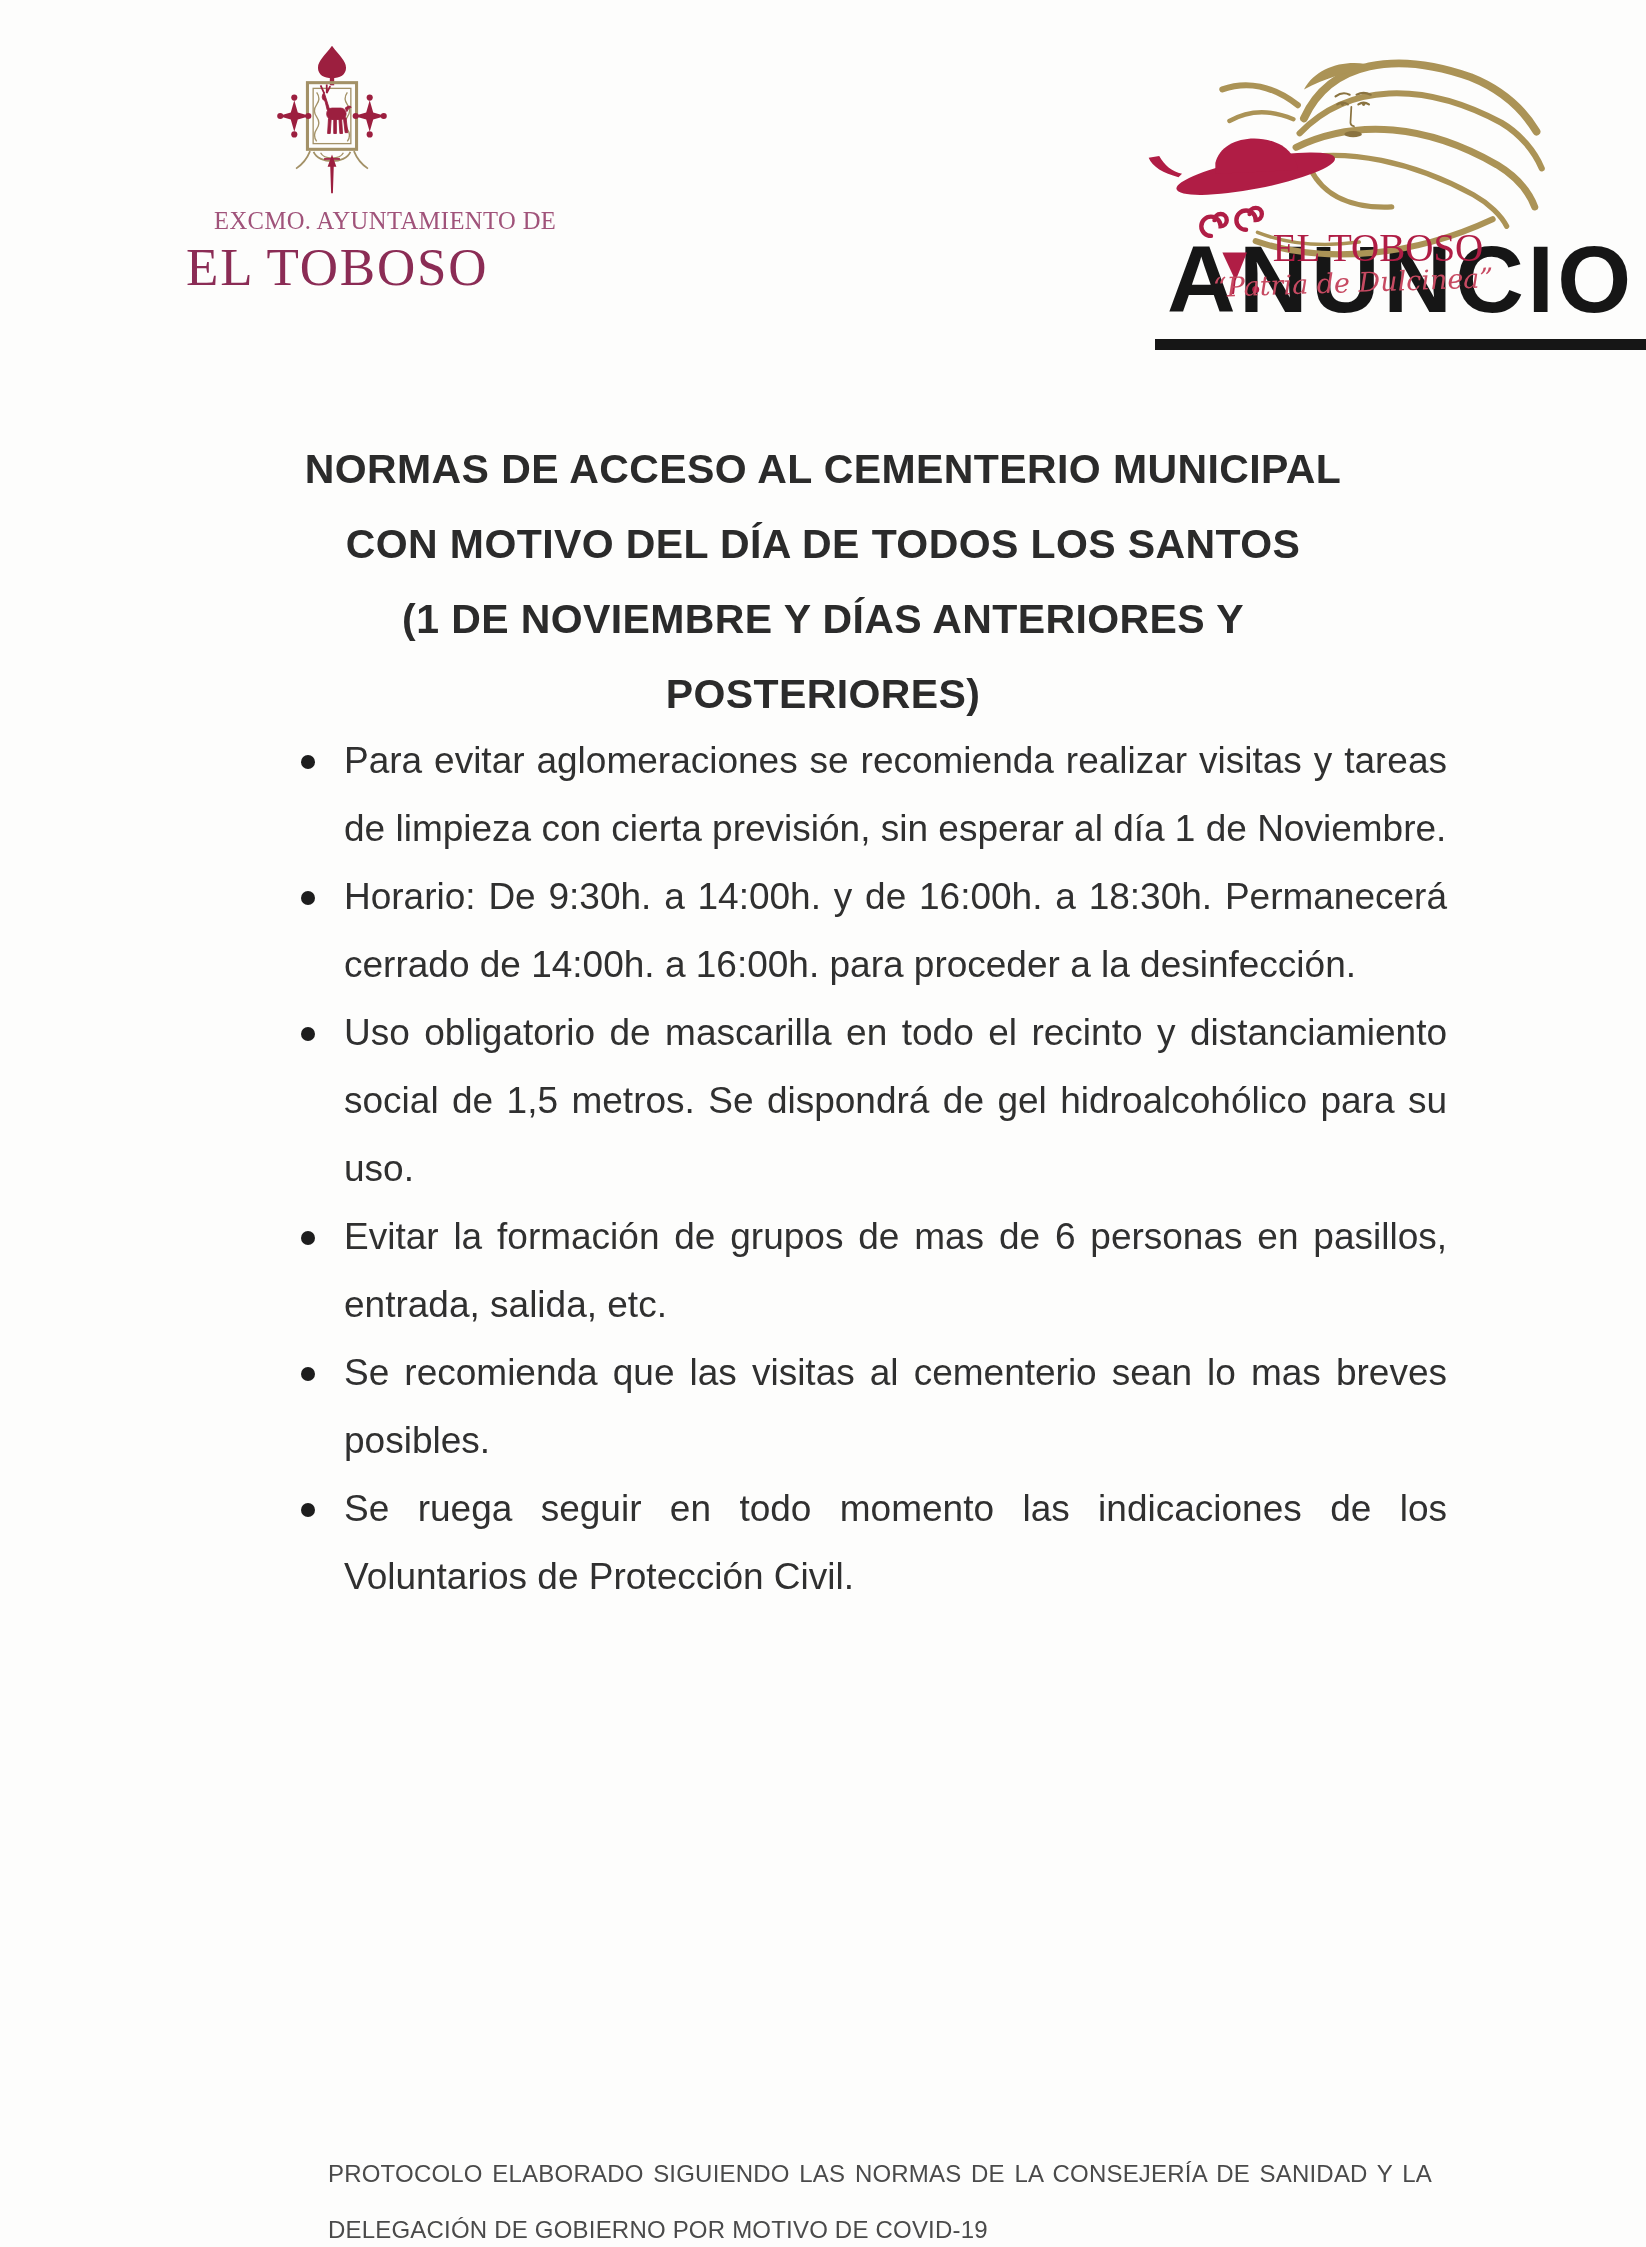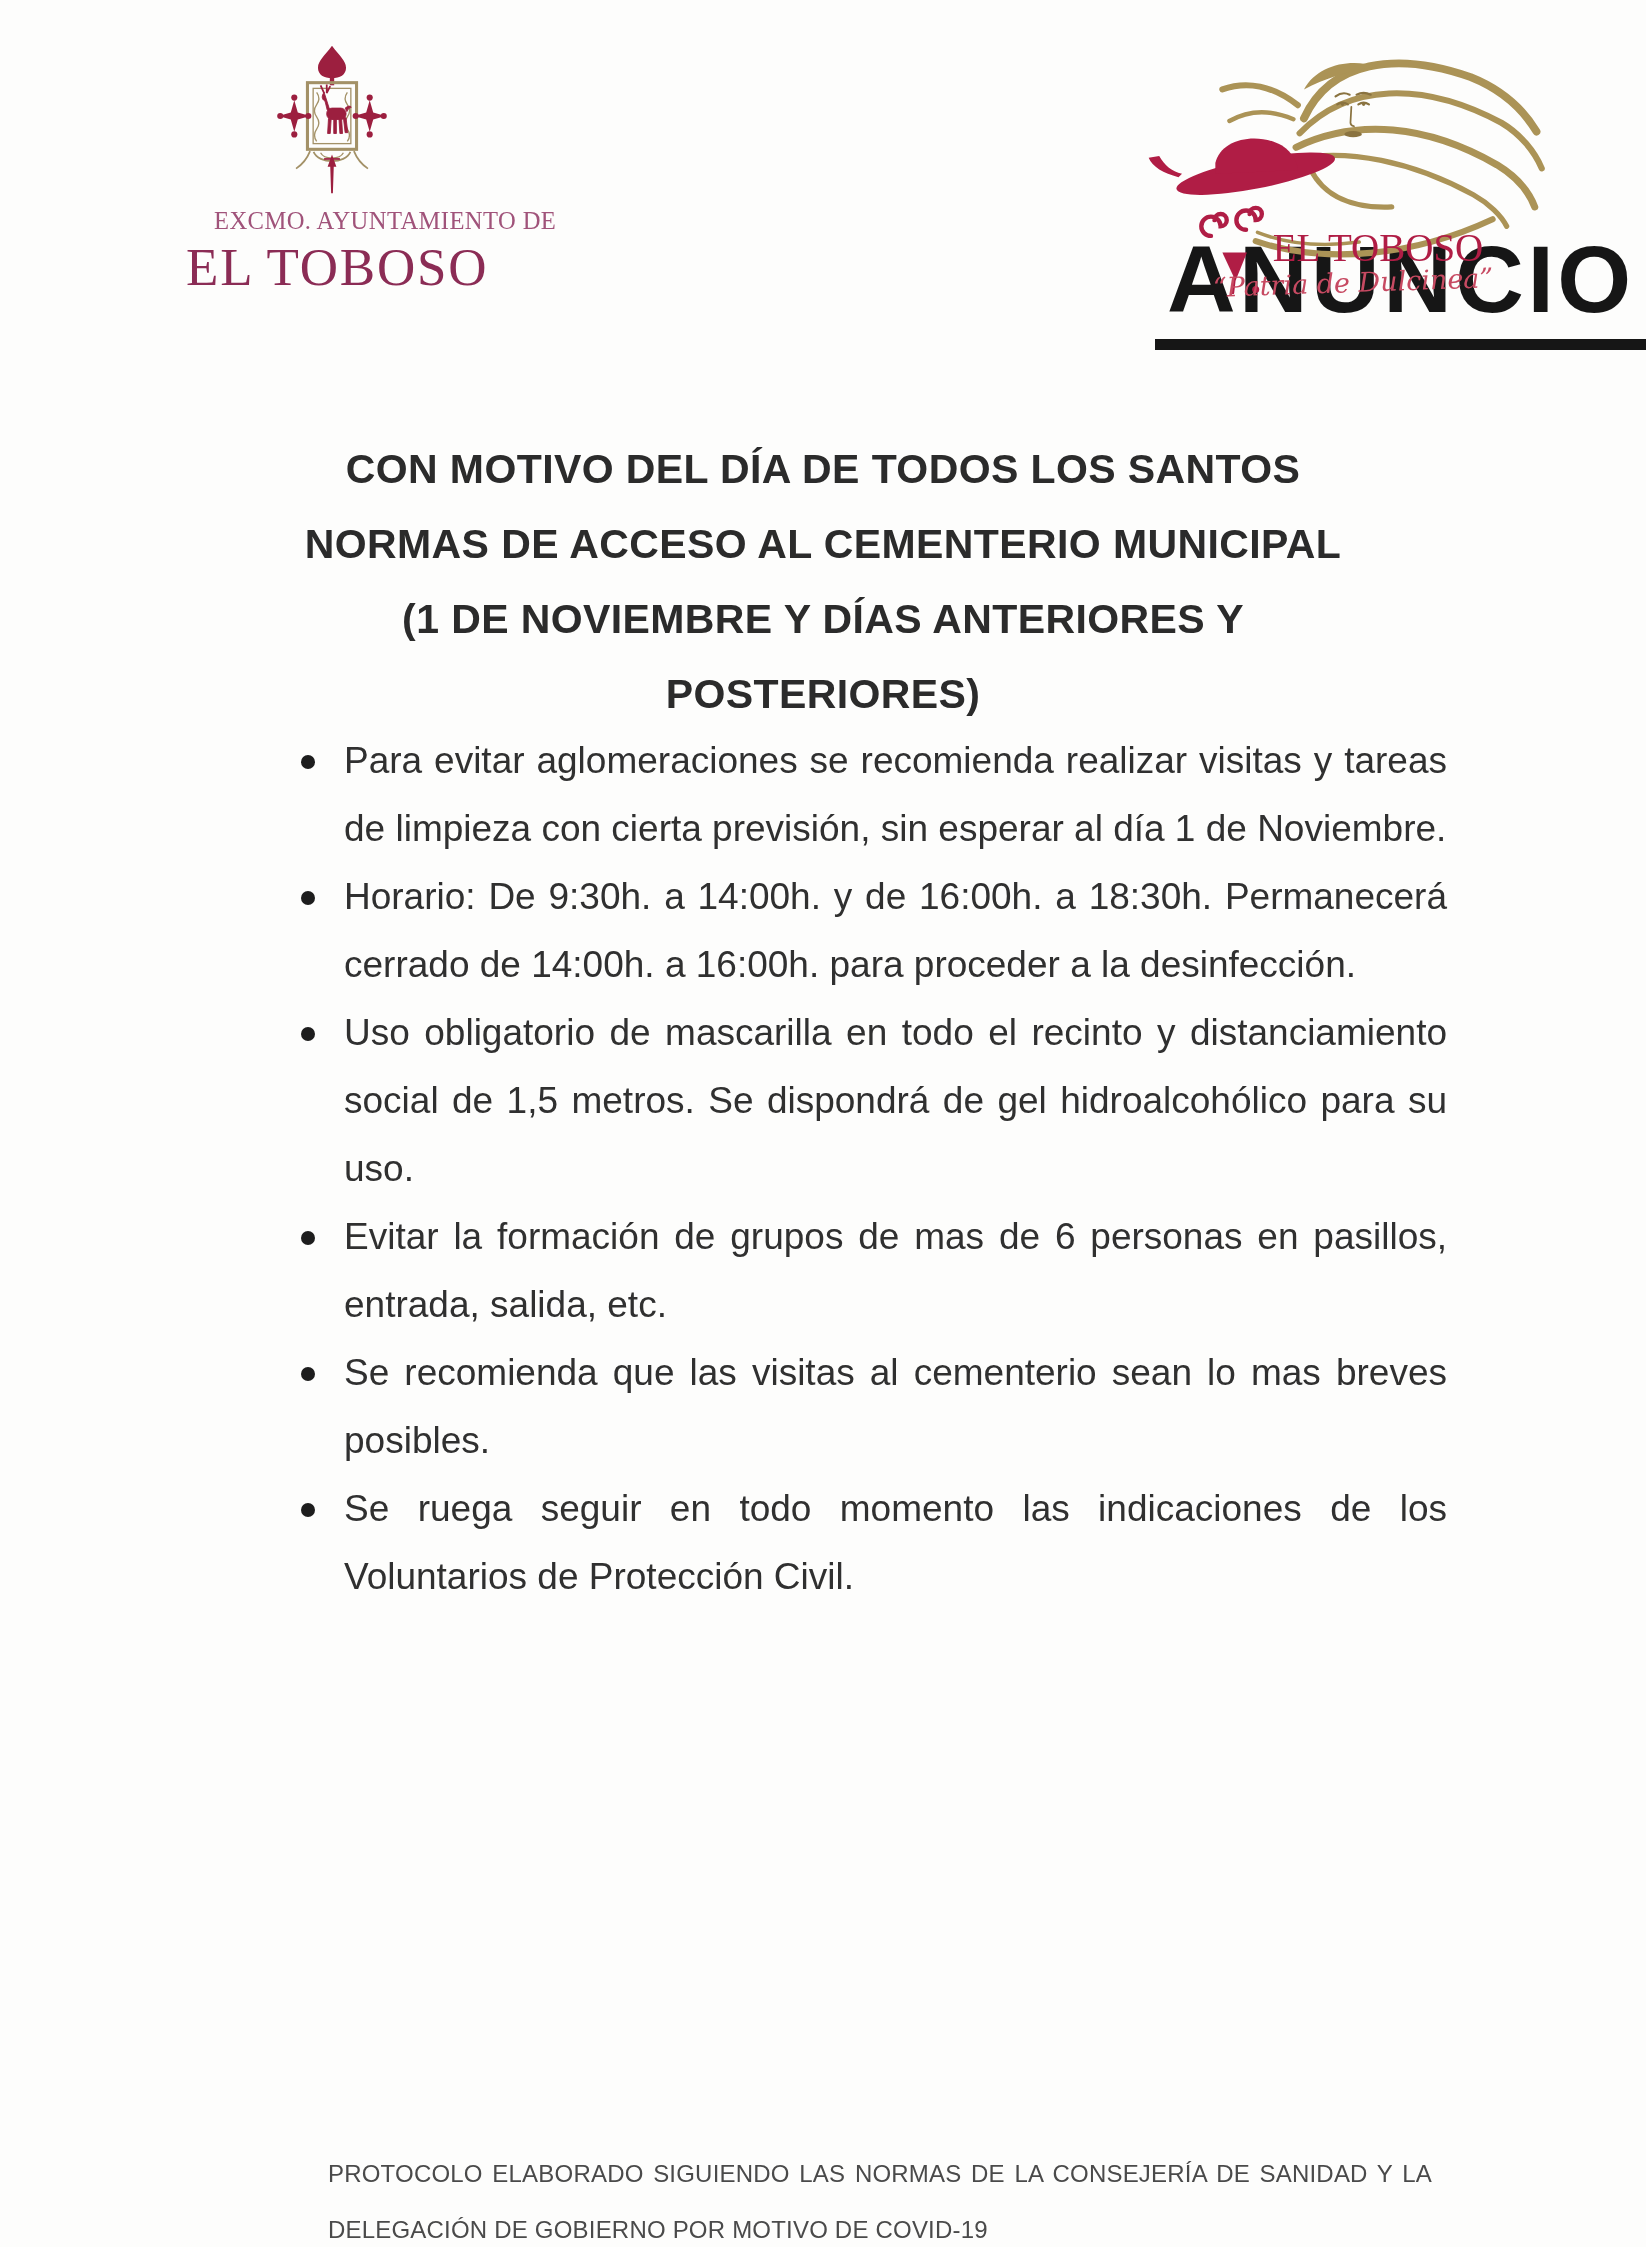--- a/index.html
+++ b/index.html
@@ -203,22 +203,22 @@
         <path d="M126,276 L124,294" stroke-width="3"></path>
       </g>
       <path d="M112,248 L140,248 L127,280 Z" fill="var(--dulcinea-crimson,#b01d45)"></path>
       <circle cx="150" cy="290" r="4" fill="var(--dulcinea-crimson,#b01d45)"></circle>
     </svg>
     <div class="dulcinea-name">EL TOBOSO</div>
     <div class="dulcinea-tagline">“Patria de Dulcinea”</div>
   </div>
 
   <section class="subtitle">
+    <div>NORMAS DE ACCESO AL CEMENTERIO MUNICIPAL</div>
     <div>CON MOTIVO DEL DÍA DE TODOS LOS SANTOS</div>
-    <div>NORMAS DE ACCESO AL CEMENTERIO MUNICIPAL</div>
     <div>(1 DE NOVIEMBRE Y DÍAS ANTERIORES Y POSTERIORES)</div>
   </section>
 
   <ul class="rules">
       <li class="rule"><span>Para evitar aglomeraciones se recomienda realizar visitas y tareas de limpieza con cierta previsión, sin esperar al día 1 de Noviembre.</span></li>
       <li class="rule"><span>Horario: De 9:30h. a 14:00h. y de 16:00h. a 18:30h. Permanecerá cerrado de 14:00h. a 16:00h. para proceder a la desinfección.</span></li>
       <li class="rule"><span>Uso obligatorio de mascarilla en todo el recinto y distanciamiento social de 1,5 metros. Se dispondrá de gel hidroalcohólico para su uso.</span></li>
       <li class="rule"><span>Evitar la formación de grupos de mas de 6 personas en pasillos, entrada, salida, etc.</span></li>
       <li class="rule"><span>Se recomienda que las visitas al cementerio sean lo mas breves posibles.</span></li>
       <li class="rule"><span>Se ruega seguir en todo momento las indicaciones de los Voluntarios de Protección Civil.</span></li>

